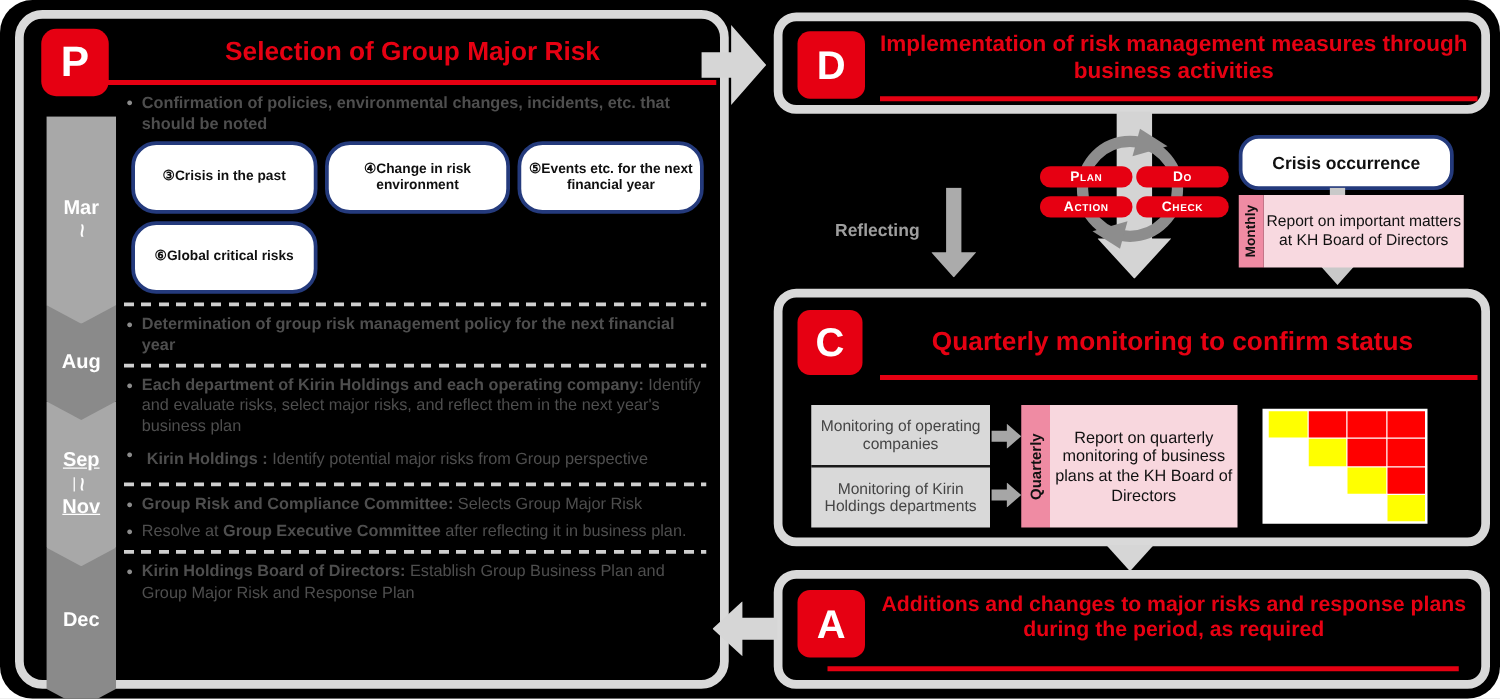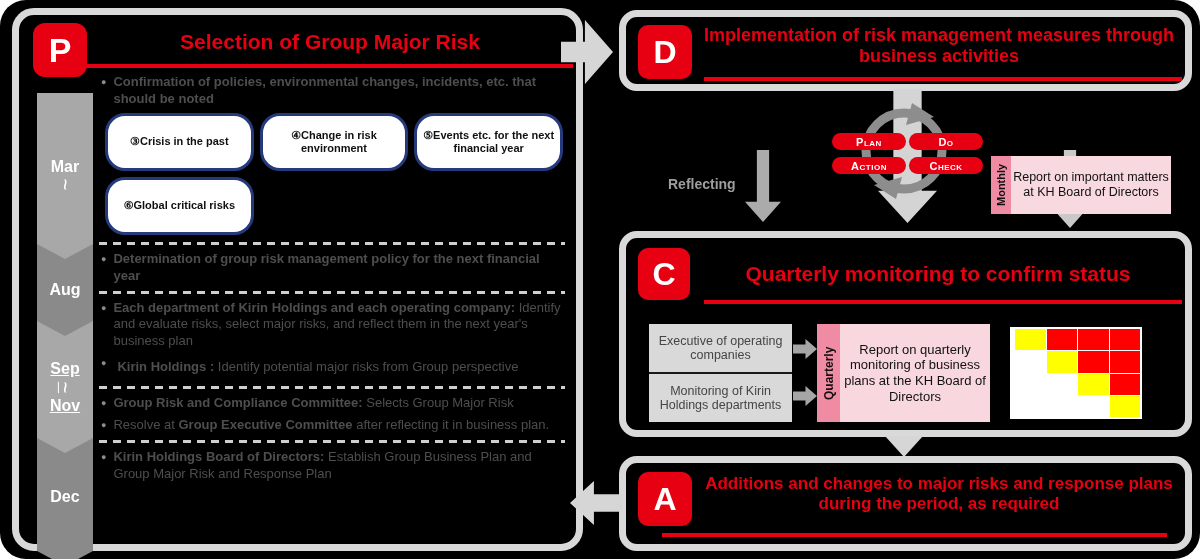--- a/index.html
+++ b/index.html
@@ -215,33 +215,34 @@
   <svg id="pdca-ring" viewBox="0 0 100 100">
     <circle cx="50" cy="50" r="38" fill="none" stroke="#8d8d8d" stroke-width="9"></circle>
     <polygon points="58,2 80,16 52,24" fill="#8d8d8d"></polygon>
     <polygon points="42,98 20,84 48,76" fill="#8d8d8d"></polygon>
   </svg>
   <div class="pdca-pill" id="pill-plan">Plan</div>
   <div class="pdca-pill" id="pill-do">Do</div>
   <div class="pdca-pill" id="pill-action">Action</div>
   <div class="pdca-pill" id="pill-check">Check</div>
 
+  <div class="pill-box" id="crisis-box">Crisis occurrence</div>
   <div class="blockarrow" id="arrow-crisis"></div>
   <div class="report-box" id="monthly-box">
     <div class="report-tab">Monthly</div>
     <div class="report-body">Report on important matters at KH Board of Directors</div>
   </div>
 
   <div class="panel" id="panel-c">
     <div class="badge" id="c-badge">C</div>
     <div class="ptitle" id="c-title">Quarterly monitoring to confirm status</div>
     <div class="redline" id="c-underline"></div>
 
     <div id="monitor-box">
-      <div class="monitor-cell">Executive of operating companies</div>
+      <div class="monitor-cell">Monitoring of operating companies</div>
       <div id="monitor-divider"></div>
       <div class="monitor-cell">Monitoring of Kirin Holdings departments</div>
     </div>
     <div class="c-arrow" id="c-arrow-1"></div>
     <div class="c-arrow" id="c-arrow-2"></div>
 
     <div class="report-box" id="quarterly-box">
       <div class="report-tab">Quarterly</div>
       <div class="report-body">Report on quarterly monitoring of business plans at the KH Board of Directors</div>
     </div>

